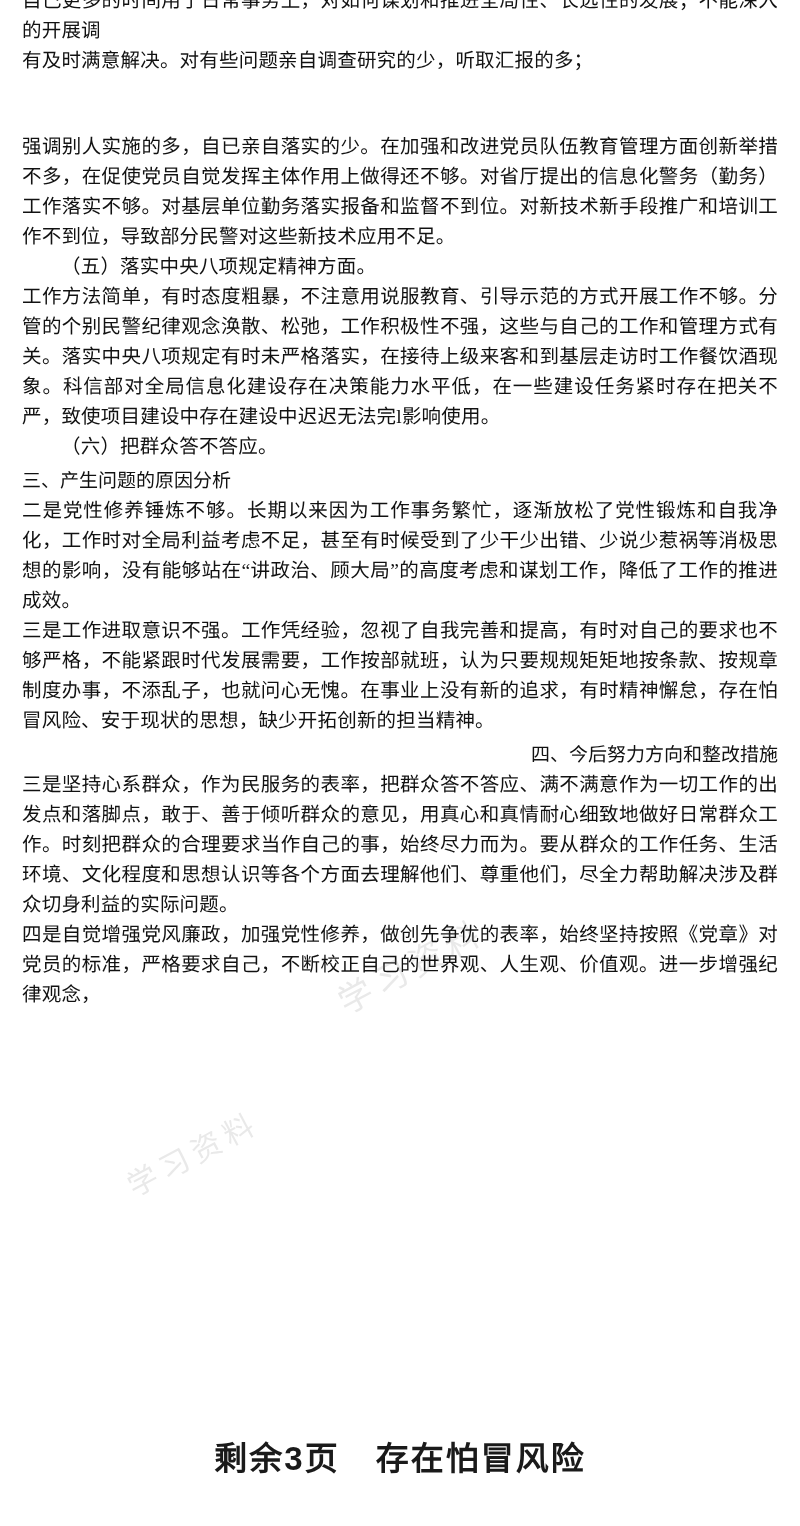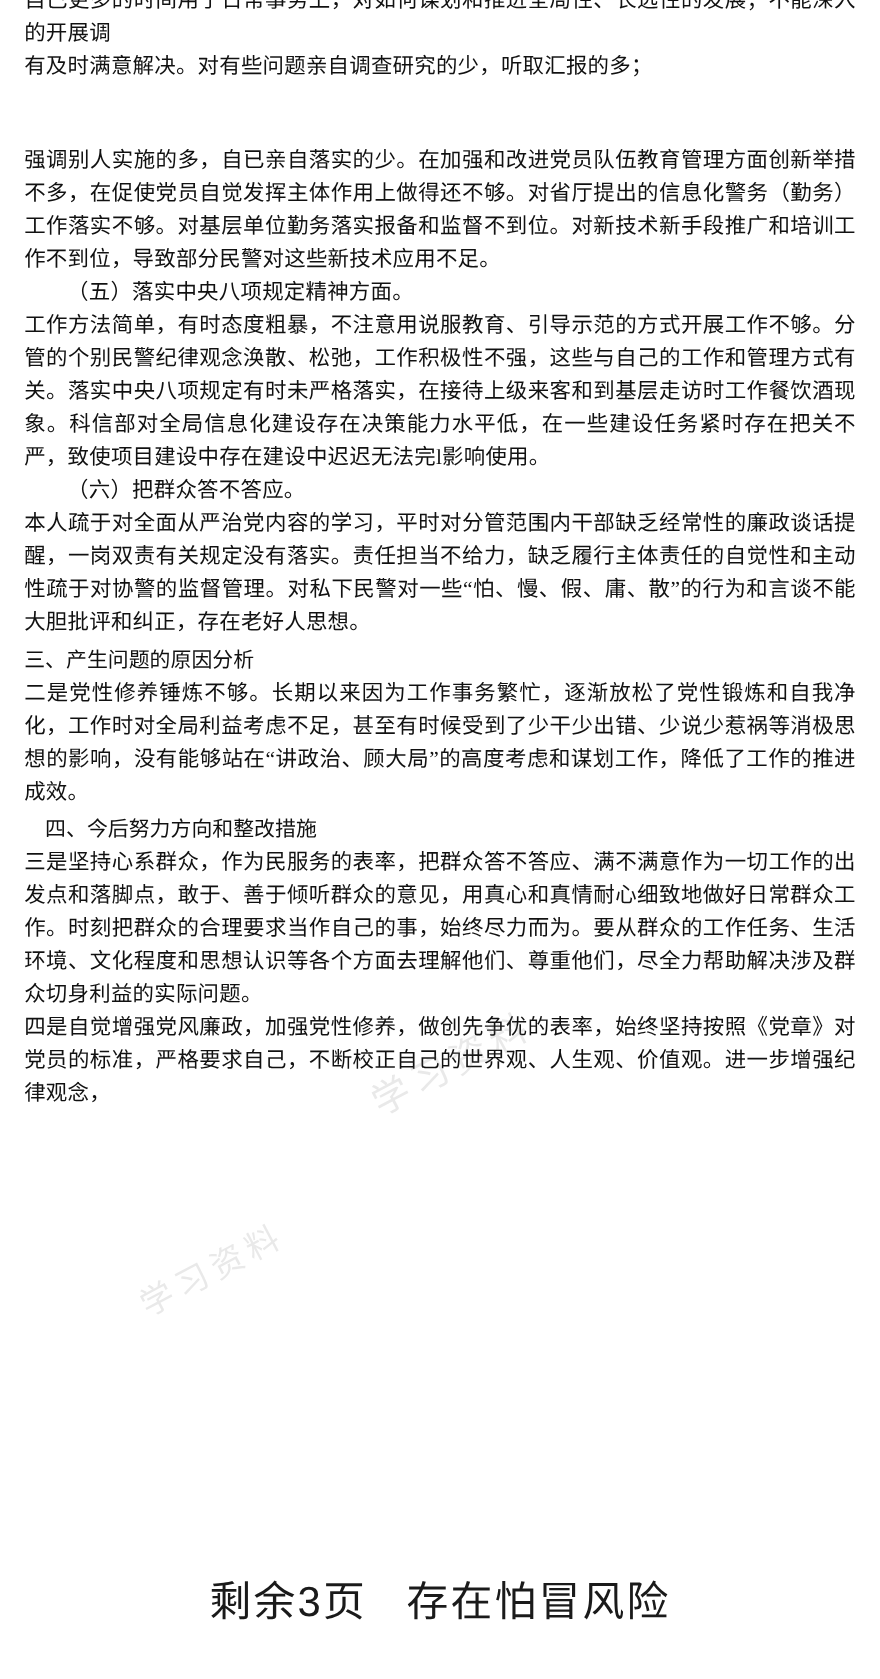--- a/index.html
+++ b/index.html
@@ -49,20 +49,21 @@
   }
   h2.section {
     margin: 4px 0 0 0;
     font-size: 19px;
     line-height: 30px;
     font-weight: normal;
     font-family: "Liberation Sans", "DejaVu Sans", sans-serif;
   }
   h2.section.indent {
     text-indent: 1em;
+    text-align: right;
   }
   .gap-top {
     height: 56px;
   }
 
   
   .watermark {
     position: absolute;
     top: 940px;
     left: 330px;
@@ -84,22 +85,22 @@
   
   .bottom-banner {
     position: absolute;
     left: 0;
     right: 0;
     bottom: 46px;
     text-align: center;
   }
   .bottom-banner .label {
     display: inline-block;
-    font-size: 38px;
-    font-weight: normal;
+    font-size: 33px;
+    font-weight: bold;
     letter-spacing: 2px;
     color: #1a1a1a;
     font-family: "Liberation Sans", "DejaVu Sans", sans-serif;
   }
   .bottom-banner .label .sep {
     display: inline-block;
     width: 28px;
   }
   .fade-area {
     position: absolute;
@@ -130,27 +131,27 @@
   <div class="gap-top"></div>
 
   <p class="body-text">强调别人实施的多，自已亲自落实的少。在加强和改进党员队伍教育管理方面创新举措不多，在促使党员自觉发挥主体作用上做得还不够。对省厅提出的信息化警务（勤务）工作落实不够。对基层单位勤务落实报备和监督不到位。对新技术新手段推广和培训工作不到位，导致部分民警对这些新技术应用不足。</p>
 
   <p class="body-text indent">（五）落实中央八项规定精神方面。</p>
 
   <p class="body-text">工作方法简单，有时态度粗暴，不注意用说服教育、引导示范的方式开展工作不够。分管的个别民警纪律观念涣散、松弛，工作积极性不强，这些与自己的工作和管理方式有关。落实中央八项规定有时未严格落实，在接待上级来客和到基层走访时工作餐饮酒现象。科信部对全局信息化建设存在决策能力水平低，在一些建设任务紧时存在把关不严，致使项目建设中存在建设中迟迟无法完l影响使用。</p>
 
   <p class="body-text indent">（六）把群众答不答应。</p>
 
-  <p class="body-text">本人疏于对全面从严治党内容的学习，平时对分管范围内干部缺乏经常性的廉政谈话提醒，一岗双责有关规定没有落实。责任担当不给力，缺乏履行主体责任的自觉性和主动性疏于对协警的监督管理。对私下民警对一些“怕、慢、假、庸、散”的行为和言谈不能大胆批评和纠正，存在老好人思想。</p>
 
   <h2 class="section">三、产生问题的原因分析</h2>
 
 
   <p class="body-text">二是党性修养锤炼不够。长期以来因为工作事务繁忙，逐渐放松了党性锻炼和自我净化，工作时对全局利益考虑不足，甚至有时候受到了少干少出错、少说少惹祸等消极思想的影响，没有能够站在“讲政治、顾大局”的高度考虑和谋划工作，降低了工作的推进成效。</p>
 
+  <p class="body-text">三是工作进取意识不强。工作凭经验，忽视了自我完善和提高，有时对自己的要求也不够严格，不能紧跟时代发展需要，工作按部就班，认为只要规规矩矩地按条款、按规章制度办事，不添乱子，也就问心无愧。在事业上没有新的追求，有时精神懈怠，存在怕冒风险、安于现状的思想，缺少开拓创新的担当精神。</p>
 
   <h2 class="section indent">四、今后努力方向和整改措施</h2>
 
 
 
 
   <p class="body-text">三是坚持心系群众，作为民服务的表率，把群众答不答应、满不满意作为一切工作的出发点和落脚点，敢于、善于倾听群众的意见，用真心和真情耐心细致地做好日常群众工作。时刻把群众的合理要求当作自己的事，始终尽力而为。要从群众的工作任务、生活环境、文化程度和思想认识等各个方面去理解他们、尊重他们，尽全力帮助解决涉及群众切身利益的实际问题。</p>
 
   <p class="body-text">四是自觉增强党风廉政，加强党性修养，做创先争优的表率，始终坚持按照《党章》对党员的标准，严格要求自己，不断校正自己的世界观、人生观、价值观。进一步增强纪律观念，</p>
 

